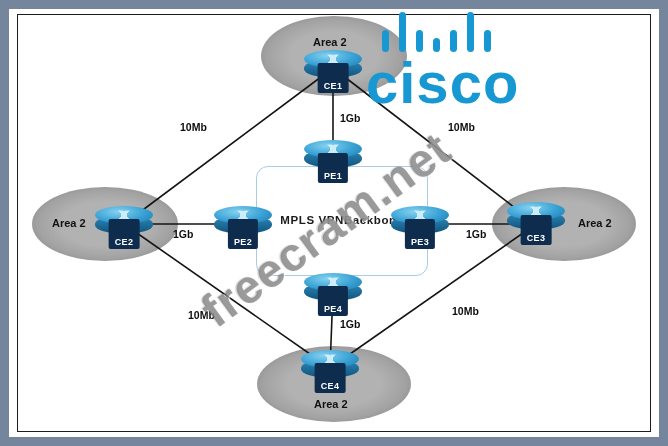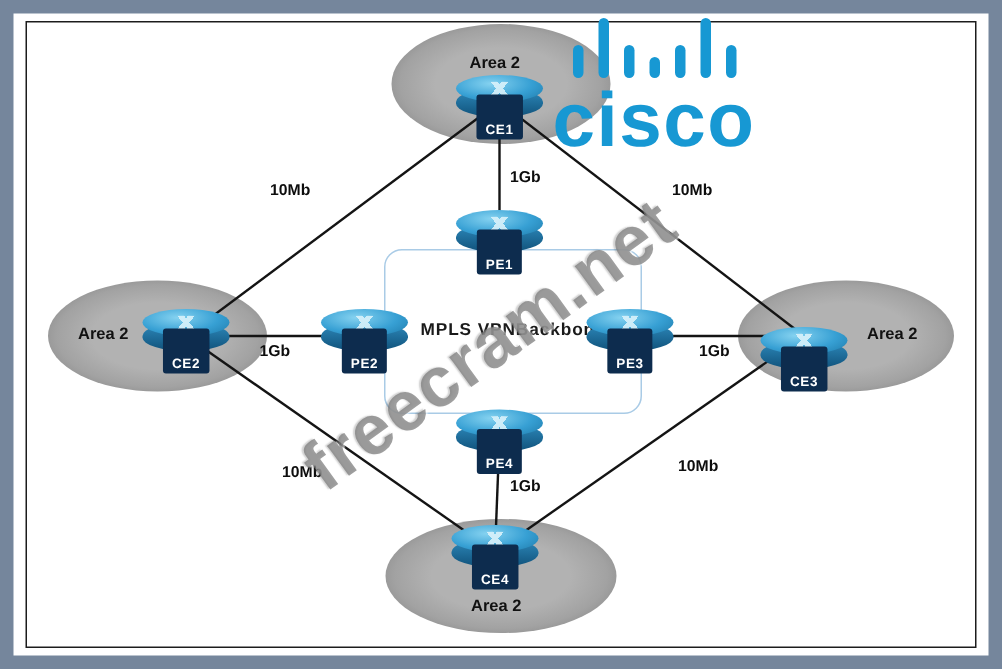--- a/index.html
+++ b/index.html
@@ -64,21 +64,21 @@
   
   .link-label {
     position:absolute; z-index:3; font-weight:bold; font-size:10.5px; color:#0d0d0d;
     white-space:nowrap;
   }
   
   .cisco-logo { position:absolute; left:366px; top:6px; width:140px; z-index:7; text-align:center; }
   .cisco-bars { display:flex; justify-content:center; align-items:flex-end; gap:10px; height:46px; }
   .cisco-bars .bar { width:7px; background:#1798d3; border-radius:3.5px; }
   .cisco-text {
-    font-weight:bold; font-size:51px; line-height:1.0; color:#1798d3;
+    font-weight:bold; font-size:58px; line-height:1.0; color:#1798d3;
     letter-spacing:1px; margin-top:2px;
   }
   
   .watermark {
     position:absolute; left:95px; top:202px; width:460px; height:52px; z-index:6;
     transform:rotate(-36deg); transform-origin:center;
     font-weight:bold; font-size:47px; letter-spacing:1px; text-align:center;
     color:rgba(122,122,122,0.72);
     text-shadow:1px 1px 1px rgba(255,255,255,0.6), -1px -1px 1px rgba(70,70,70,0.25);
     pointer-events:none;
@@ -145,21 +145,21 @@
       </div>
     <span class="router-label">PE2</span>
   </div>
   <div class="router" style="left:390px; top:206px;">
     <div class="router-icon">
         <div class="cyl-body"></div>
         <div class="cyl-top"></div>
       </div>
     <span class="router-label">PE3</span>
   </div>
-  <div class="router" style="left:506px; top:218px;text-align:center;">
+  <div class="router" style="left:506px; top:202px;text-align:center;">
     <div class="router-icon">
         <div class="cyl-body"></div>
         <div class="cyl-top"></div>
       </div>
     <span class="router-label">CE3</span>
   </div>
   <div class="router" style="left:303px; top:273px;">
     <div class="router-icon">
         <div class="cyl-body"></div>
         <div class="cyl-top"></div>

